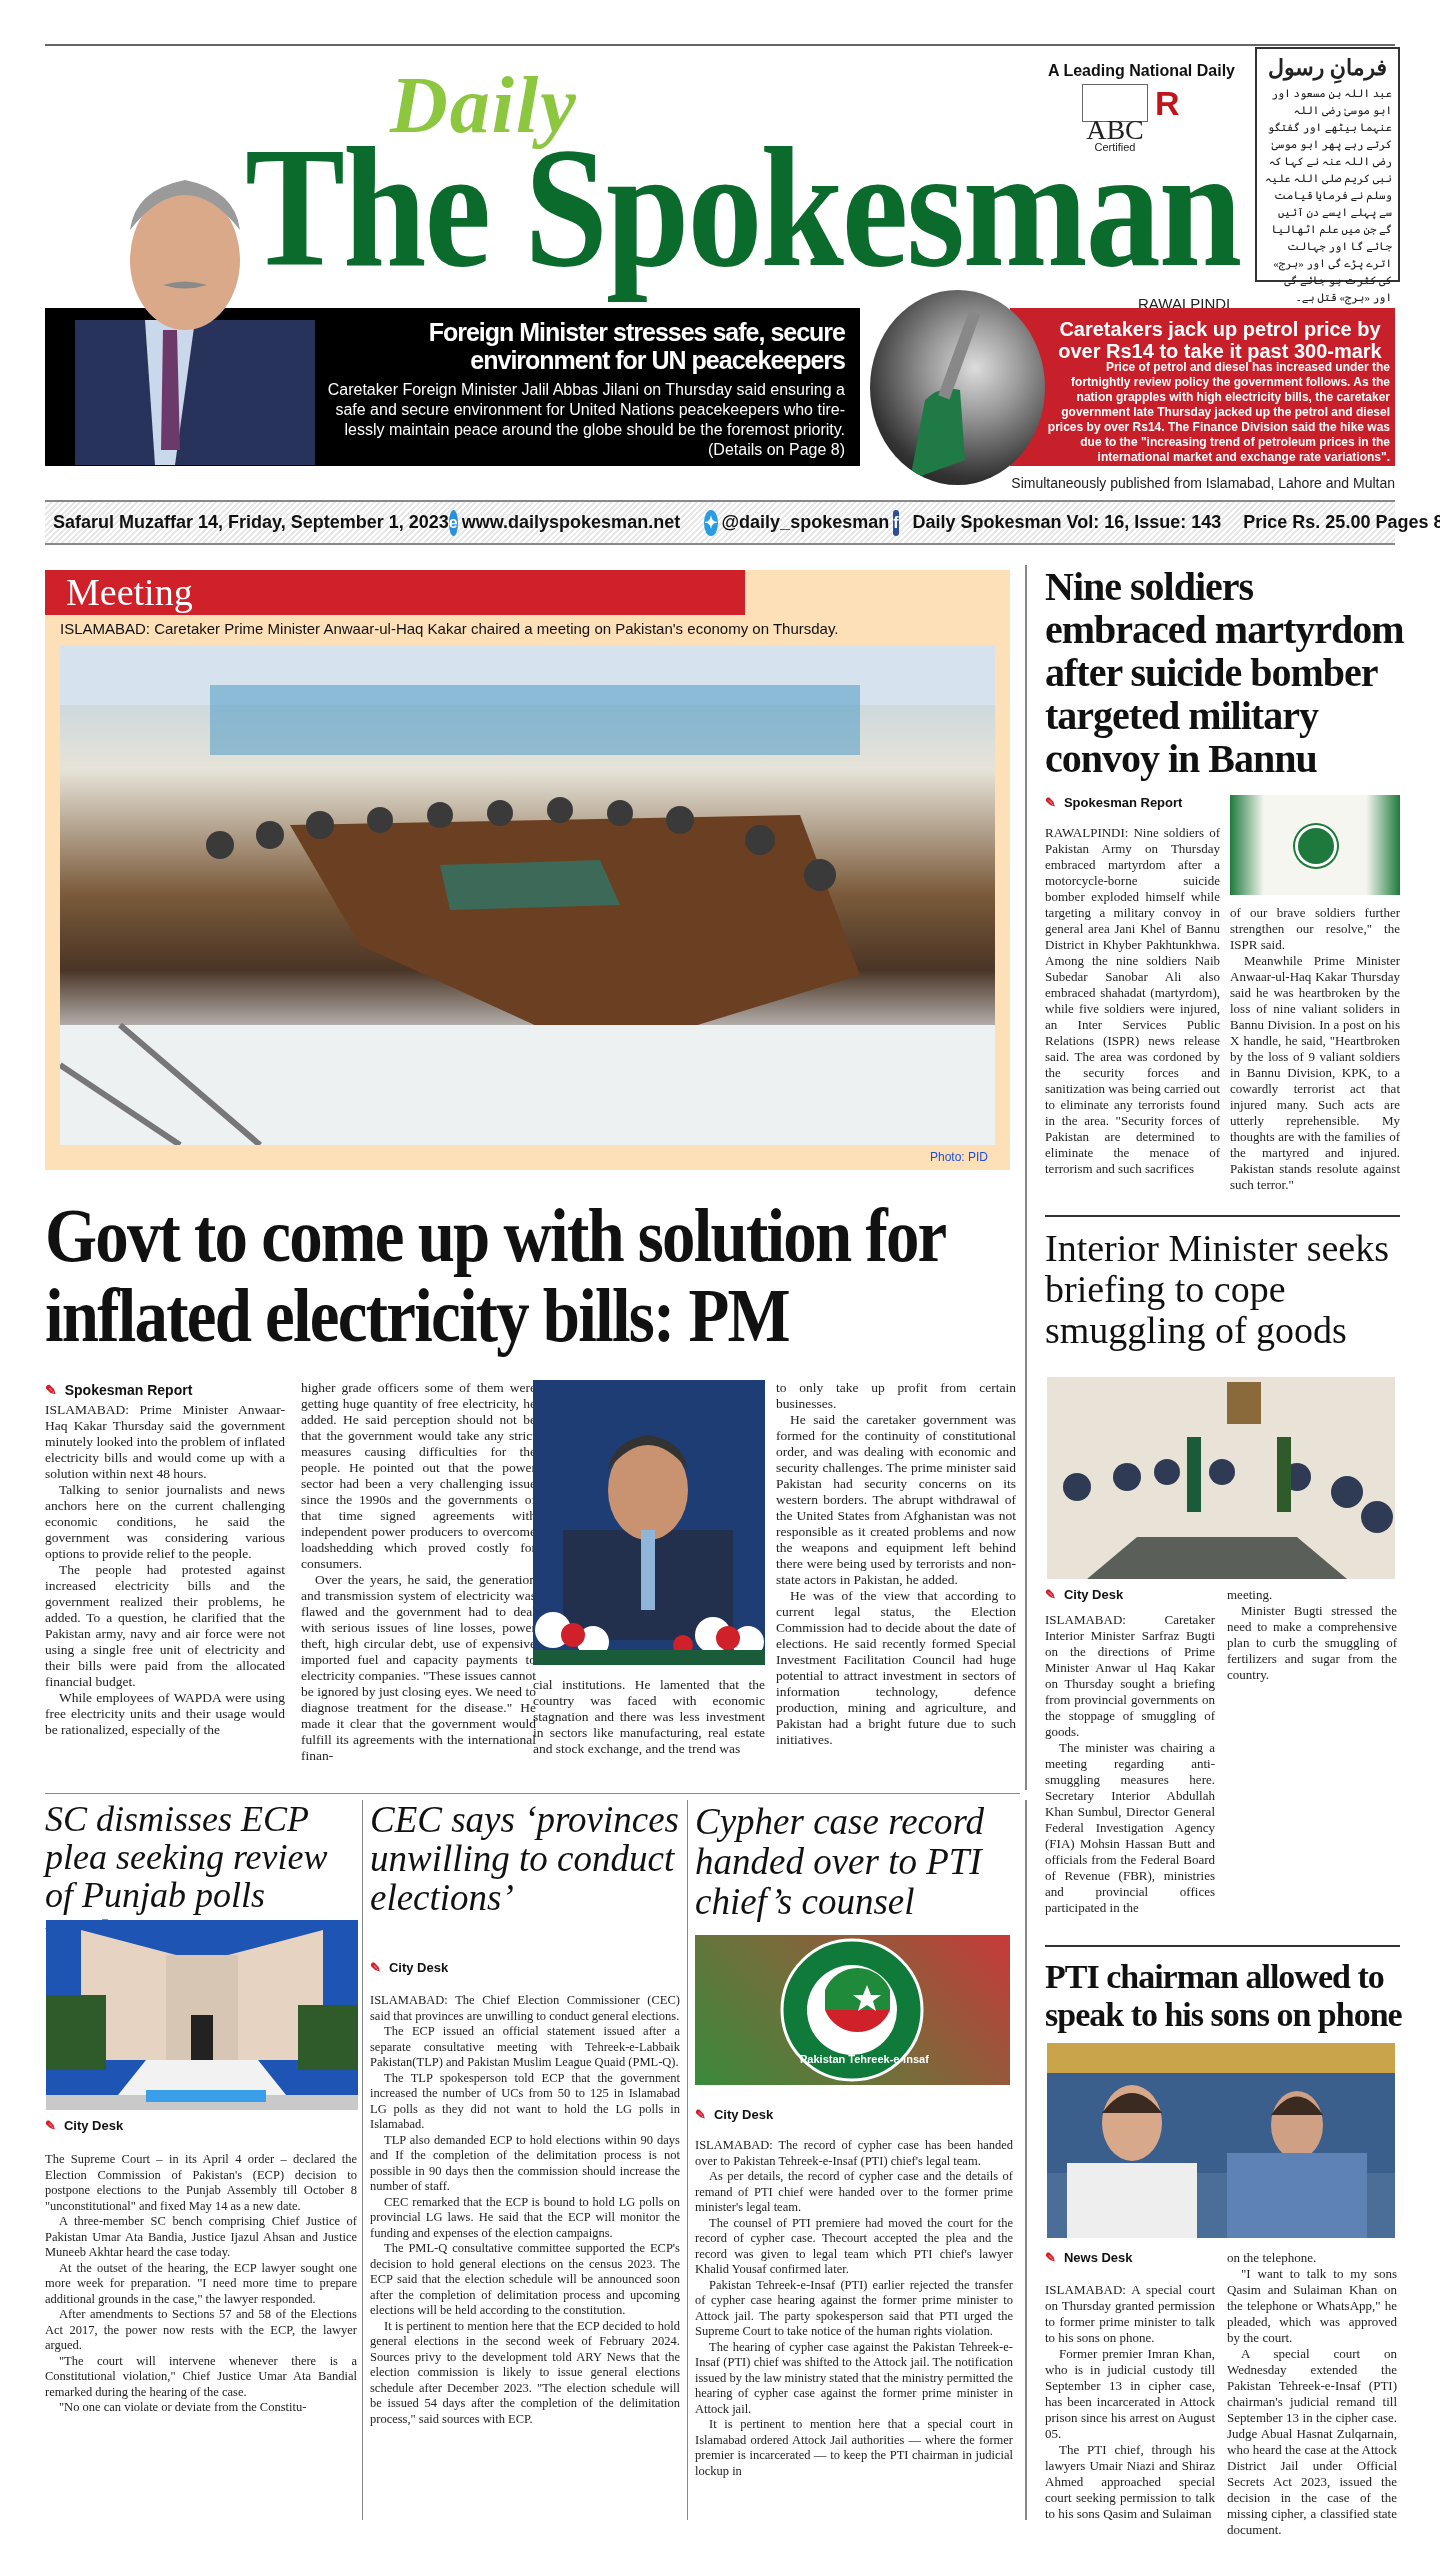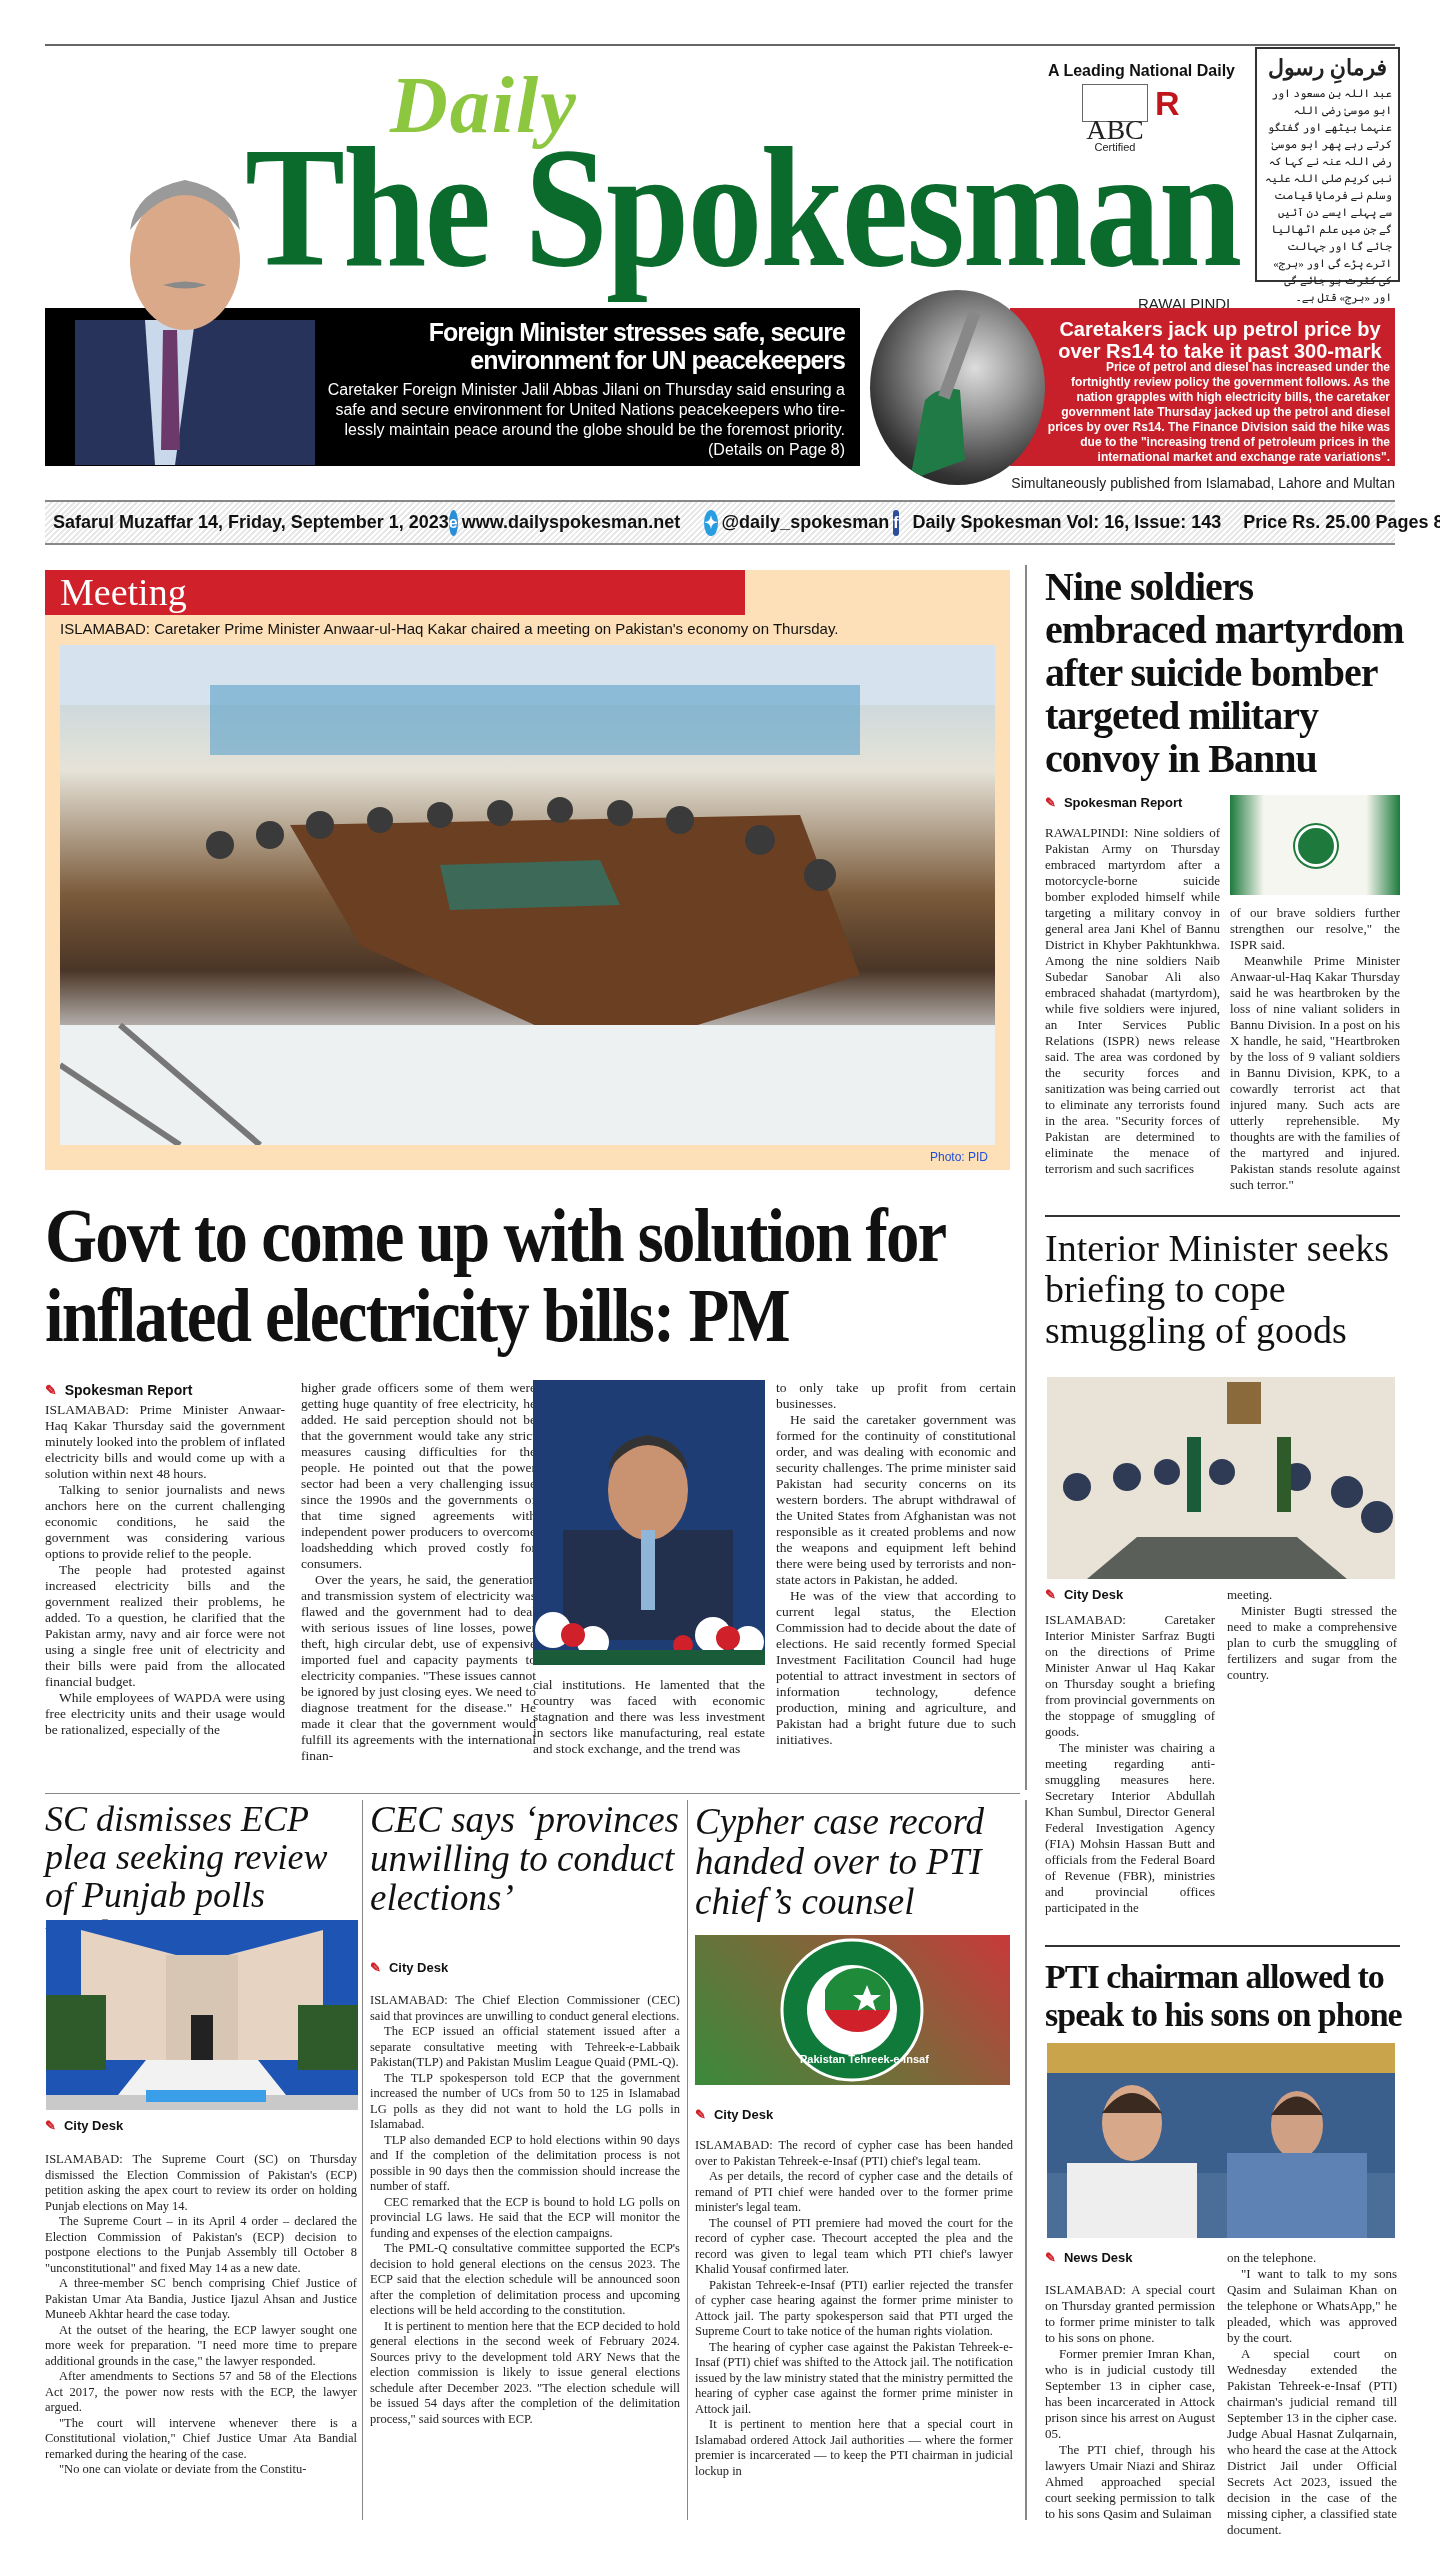--- a/index.html
+++ b/index.html
@@ -26,21 +26,21 @@
   .fm-body { left: 300px; top: 380px; width: 545px; color: #fff; text-align: right; font-size: 16px; line-height: 20px; }
   .red-box { left: 1010px; top: 308px; width: 385px; height: 158px; background: #c8202a; }
   .petrol-img { left: 870px; top: 290px; width: 175px; height: 195px; border-radius: 50%; background: radial-gradient(circle at 60% 40%, #ddd 0, #999 30%, #333 70%, #111 100%); overflow: hidden; }
   .petrol-title { left: 1050px; top: 318px; width: 340px; color: #fff; text-align: center; font-size: 20px; font-weight: bold; line-height: 22px; }
   .petrol-body { left: 1045px; top: 360px; width: 345px; color: #fff; text-align: right; font-size: 12px; font-weight: bold; line-height: 15px; }
   .simul { left: 1000px; top: 475px; width: 395px; text-align: right; font-size: 14px; color: #222; }
   .info-strip { left: 45px; top: 500px; width: 1350px; height: 45px; border-top: 2px solid #888; border-bottom: 2px solid #888; background: repeating-linear-gradient(135deg, #e8e8e8 0 2px, #fff 2px 4px); display: flex; align-items: center; font-family: "Liberation Sans", sans-serif; font-weight: bold; font-size: 18px; color: #111; }
   .info-strip span { white-space: nowrap; }
   .ico-circle { display: inline-block; width: 26px; height: 26px; border-radius: 50%; color: #fff; text-align: center; line-height: 26px; font-size: 16px; margin-right: 4px; vertical-align: middle; }
   .meeting-box { left: 45px; top: 570px; width: 965px; height: 600px; background: #fde0b8; }
-  .meeting-tag { left: 45px; top: 570px; width: 700px; height: 45px; background: #d0202a; color: #fff; font-size: 38px; padding-left: 15px; line-height: 45px; font-family: "Liberation Serif", serif; }
+  .meeting-tag { left: 45px; top: 570px; width: 700px; height: 45px; background: #d0202a; color: #fff; font-size: 38px; padding-left: 21px; line-height: 45px; font-family: "Liberation Serif", serif; }
   .meeting-cap { left: 60px; top: 620px; font-size: 15px; color: #111; }
   .meeting-photo { left: 60px; top: 645px; width: 935px; height: 500px; background: linear-gradient(180deg, #b8d0e0 0%, #e6e3d8 25%, #7a5a3a 50%, #4a3526 65%, #d8d8d8 80%, #eee 100%); }
   .photo-credit { left: 930px; top: 1150px; font-size: 12px; color: #1d4ed8; }
   .main-hl { left: 45px; top: 1195px; width: 990px; font-size: 76px; font-weight: bold; line-height: 80px; color: #111; letter-spacing: -2px; transform: scaleX(0.88); transform-origin: left top; width: 1125px; }
   .byline { font-family: "Liberation Sans", sans-serif; font-weight: bold; font-size: 14px; color: #111; }
   .byline .bi { color: #d0202a; margin-right: 8px; }
   .col-text { font-size: 13.5px; line-height: 16px; text-align: justify; color: #222; }
   .col-text p { text-indent: 14px; }
   .col-text p:first-child { text-indent: 0; }
   .vrule { background: #888; width: 2px; }
@@ -266,21 +266,20 @@
     <rect x="145" y="95" width="22" height="45" fill="#222"></rect>
     <rect x="0" y="75" width="60" height="75" fill="#2f5a2a"></rect>
     <rect x="252" y="85" width="60" height="65" fill="#2f5a2a"></rect>
     <polygon points="100,140 212,140 240,175 72,175" fill="#f2f2f2"></polygon>
     <rect x="0" y="175" width="312" height="15" fill="#c9c9c9"></rect>
     <rect x="100" y="170" width="120" height="12" fill="#3a9ee8"></rect>
   </svg>
 </div>
 <div class="abs byline" style="left:45px;top:2118px;font-size:13px"><span class="bi">✎</span><span>City Desk</span></div>
 <div class="abs col-text" style="left:45px;top:2152px;width:312px;font-size:12.5px;line-height:15.5px">
-  <p>ISLAMABAD: The Supreme Court (SC) on Thursday dismissed the Election Commission of Pakistan's (ECP) petition asking the apex court to review its order on holding Punjab elections on May 14.</p>
   <p>The Supreme Court – in its April 4 order – declared the Election Commission of Pakistan's (ECP) decision to postpone elections to the Punjab Assembly till October 8 "unconstitutional" and fixed May 14 as a new date.</p>
   <p>A three-member SC bench comprising Chief Justice of Pakistan Umar Ata Bandia, Justice Ijazul Ahsan and Justice Muneeb Akhtar heard the case today.</p>
   <p>At the outset of the hearing, the ECP lawyer sought one more week for preparation. "I need more time to prepare additional grounds in the case," the lawyer responded.</p>
   <p>After amendments to Sections 57 and 58 of the Elections Act 2017, the power now rests with the ECP, the lawyer argued.</p>
   <p>"The court will intervene whenever there is a Constitutional violation," Chief Justice Umar Ata Bandial remarked during the hearing of the case.</p>
   <p>"No one can violate or deviate from the Constitu-</p>
 </div>
 
 <div class="abs ital-hl serif" style="left:370px;top:1800px;width:310px;font-size:37px;line-height:39px">CEC says ‘provinces unwilling to conduct elections’</div>
 <div class="abs byline" style="left:370px;top:1960px;font-size:13px"><span class="bi">✎</span><span>City Desk</span></div>

